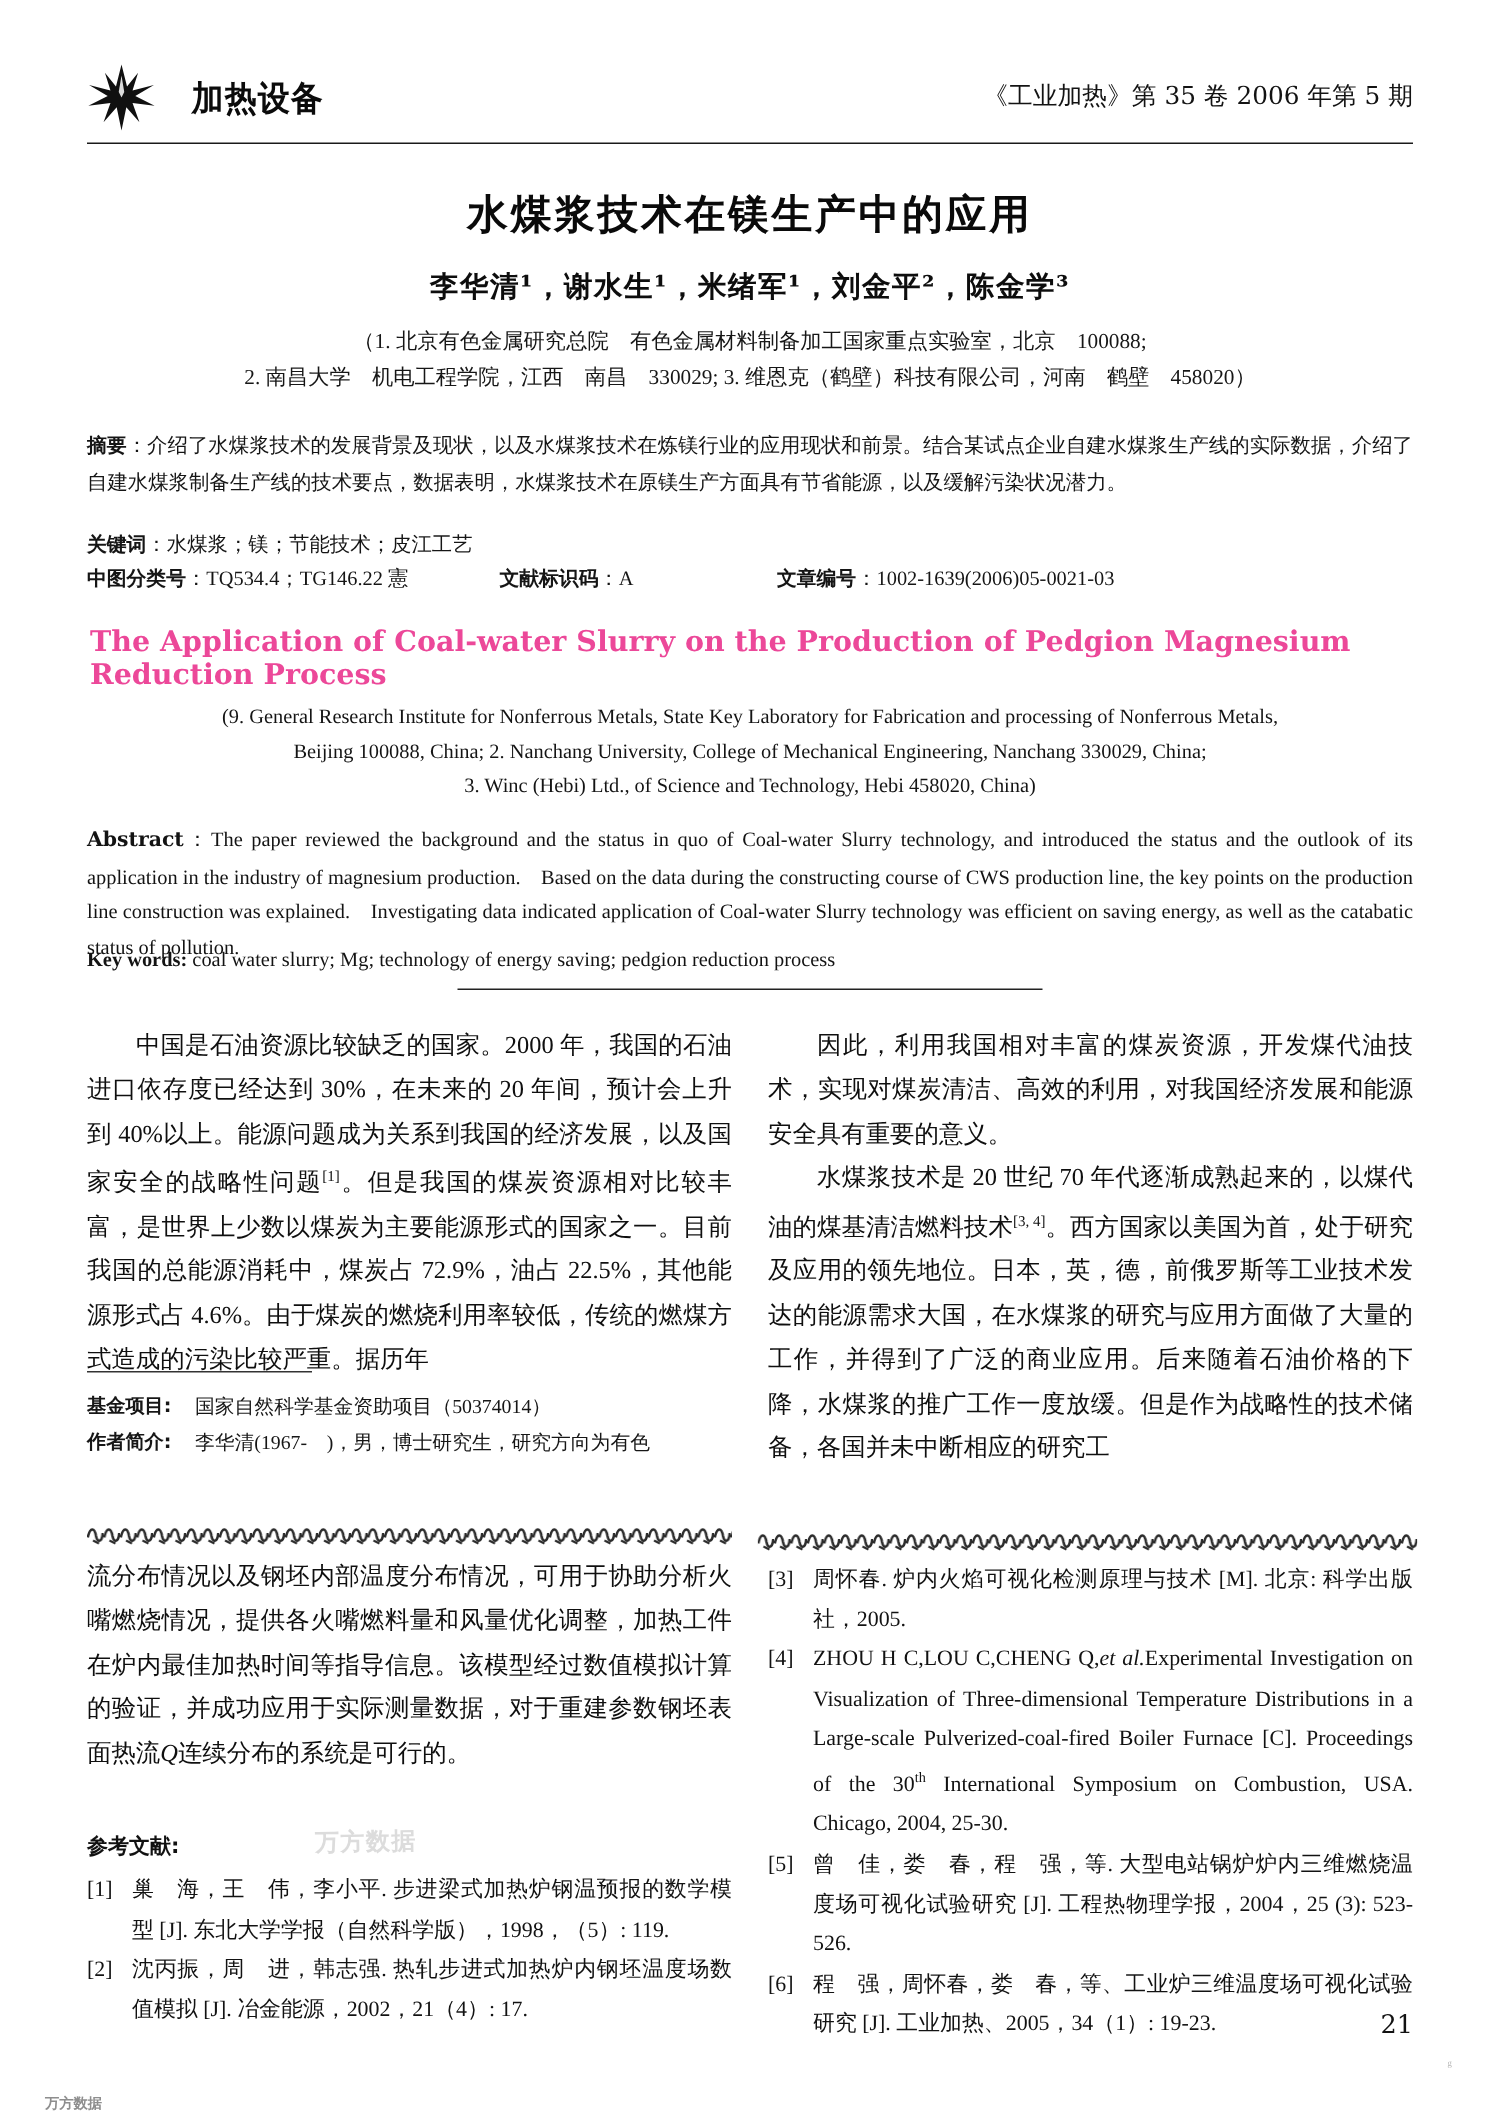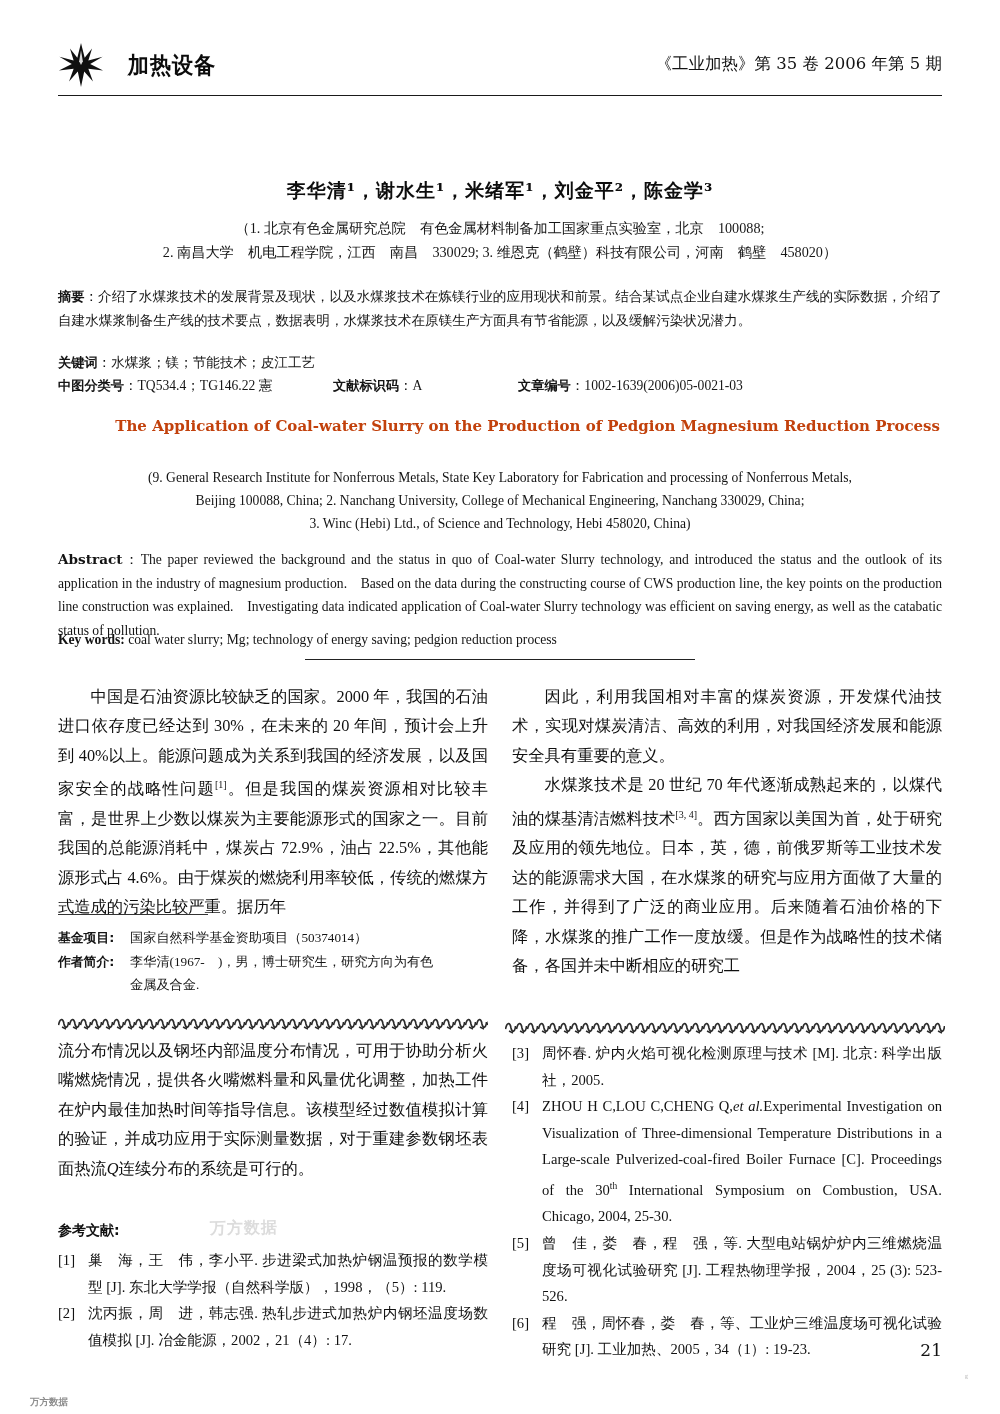--- a/index.html
+++ b/index.html
@@ -61,23 +61,23 @@
     position:absolute; left:58px; width:884px;
     font-size:13.6px; line-height:22px; color:#151515;
   }
   .kv-keywords { top:352px; }
   .kv-class { top:375px; display:flex;align-items:flex-end; }
   .kv-class .c1 { width:275px; }
   .kv-class .c2 { width:185px; }
 
   
   .en-title {
-    position:absolute; left:60px; width:880px; top:417px; text-align:right;
-    font-family:"DejaVu Serif", serif; font-weight:bold; font-size:15px;
-    color:#c2410c;
+    position:absolute; left:60px; width:880px; top:417px; text-align:left;
+    font-family:"DejaVu Serif", serif; font-weight:bold; font-size:19px;
+    color:#ec4899;
   }
   .en-authors {
     position:absolute; left:60px; width:880px; top:442px; text-align:center;
     font-size:14.4px; color:#111;
   }
   .en-affil {
     position:absolute; left:60px; width:880px; top:466px;
     text-align:center; font-size:13.6px; line-height:23px; color:#141414;
   }
   .en-abs {
@@ -179,20 +179,21 @@
       <svg class="burst" viewBox="0 0 100 100">
         <path d="M50 2 L58 34 L74 14 L66 40 L97 32 L70 48 L98 62 L66 58 L76 86 L57 64 L50 98 L43 64 L24 86 L34 58 L2 62 L30 48 L3 32 L34 40 L26 14 L42 34 Z" fill="#101010"></path>
         <path d="M50 18 L54 42 L50 50 L46 42 Z" fill="#ffffff" opacity="0.85"></path>
       </svg>
       <div class="logo-text">加热设备</div>
     </div>
     <div class="journal-ref">《工业加热》第 35 卷 2006 年第 5 期</div>
   </div>
   <div class="masthead-rule"></div>
 
+  <div class="title">水煤浆技术在镁生产中的应用</div>
   <div class="authors">李华清¹，谢水生¹，米绪军¹，刘金平²，陈金学³</div>
   <div class="affil">
     <div>（1. 北京有色金属研究总院　有色金属材料制备加工国家重点实验室，北京　100088;</div>
     <div>2. 南昌大学　机电工程学院，江西　南昌　330029; 3. 维恩克（鹤壁）科技有限公司，河南　鹤壁　458020）</div>
   </div>
 
   <div class="cn-abs">
     <b>摘要</b><span>：介绍了水煤浆技术的发展背景及现状，以及水煤浆技术在炼镁行业的应用现状和前景。结合某试点企业自建水煤浆生产线的实际数据，介绍了自建水煤浆制备生产线的技术要点，数据表明，水煤浆技术在原镁生产方面具有节省能源，以及缓解污染状况潜力。</span>
   </div>
 
@@ -240,21 +241,20 @@
   <div class="foot-rule"></div>
   <div class="footnotes">
     <div class="fn">
       <div class="lbl">基金项目:</div>
       <div class="val">国家自然科学基金资助项目（50374014）</div>
     </div>
     <div class="fn">
       <div class="lbl">作者简介:</div>
       <div class="val">李华清(1967-　)，男，博士研究生，研究方向为有色</div>
     </div>
-    <div class="cont">金属及合金.</div>
   </div>
 
   <div class="wavy left">
     <svg width="430" height="14" viewBox="0 0 430 14" preserveAspectRatio="none">
       <defs>
         <pattern id="wv" x="0" y="0" width="11" height="14" patternUnits="userSpaceOnUse">
           <path d="M0.5 9 C2 2, 5 2, 6 8 C7 13, 10 12, 10.5 6" fill="none" stroke="#1a1a1a" stroke-width="1.7"></path>
           <path d="M4 11 L8 13" fill="none" stroke="#1a1a1a" stroke-width="1.4"></path>
         </pattern>
       </defs>

